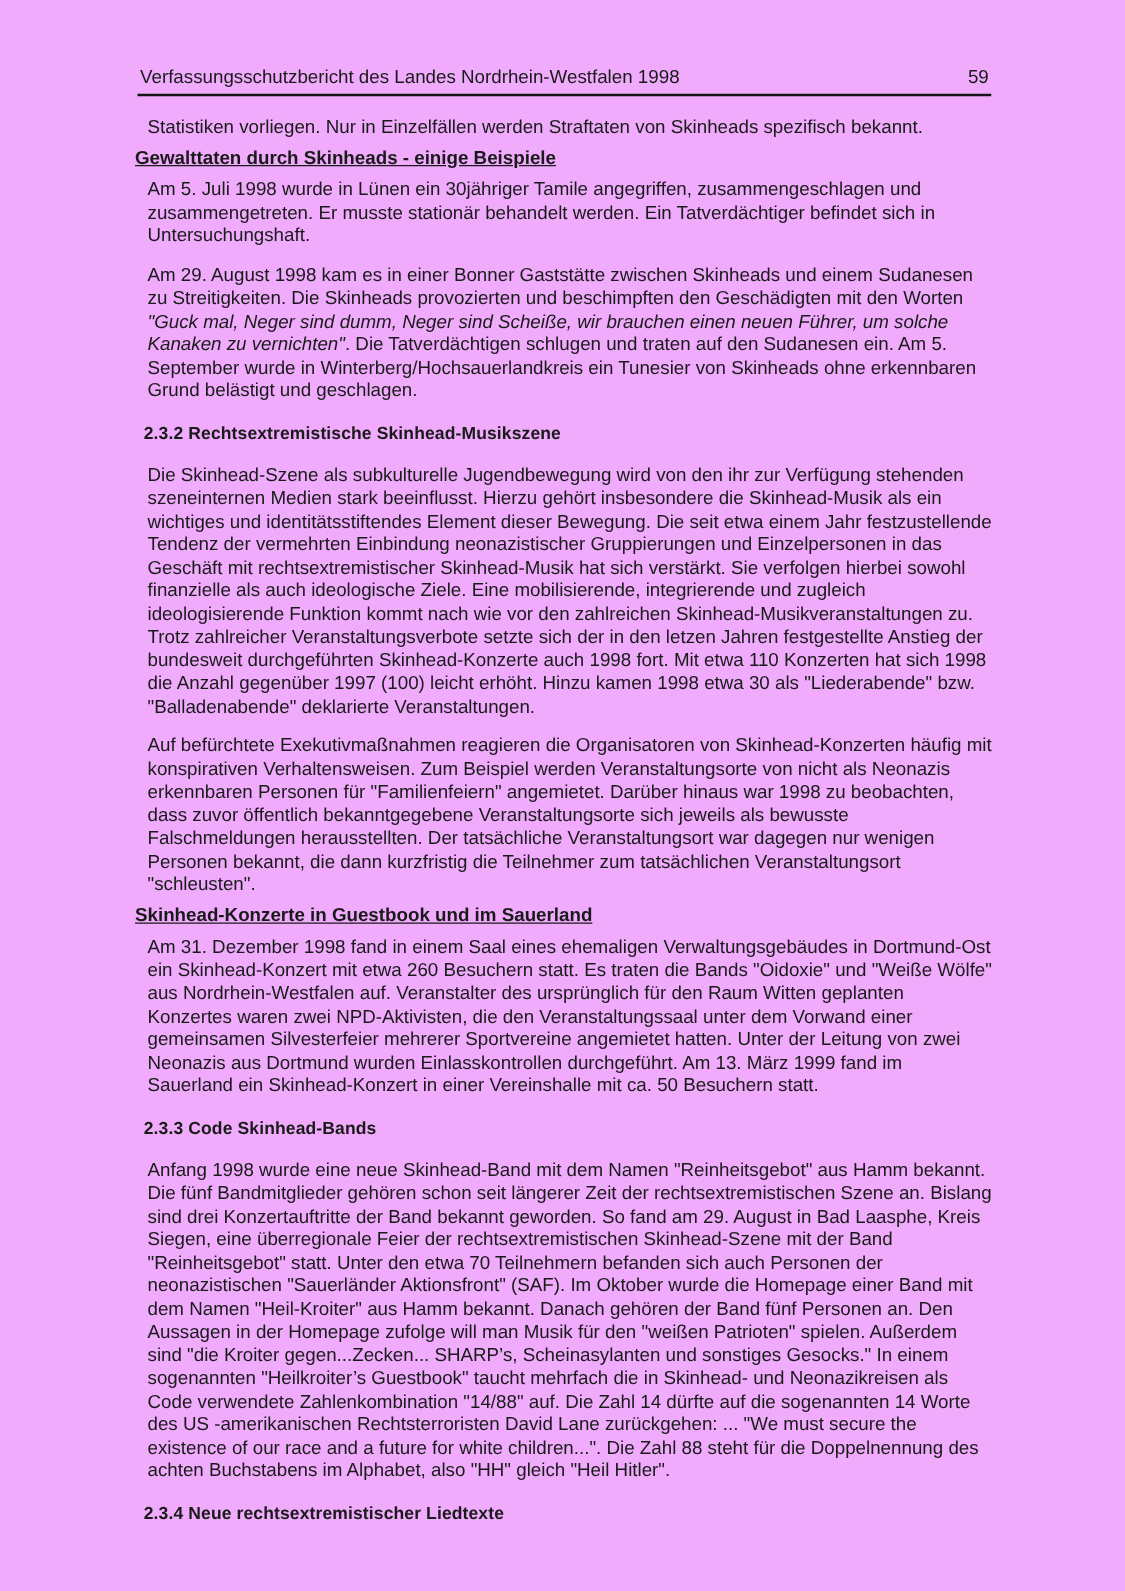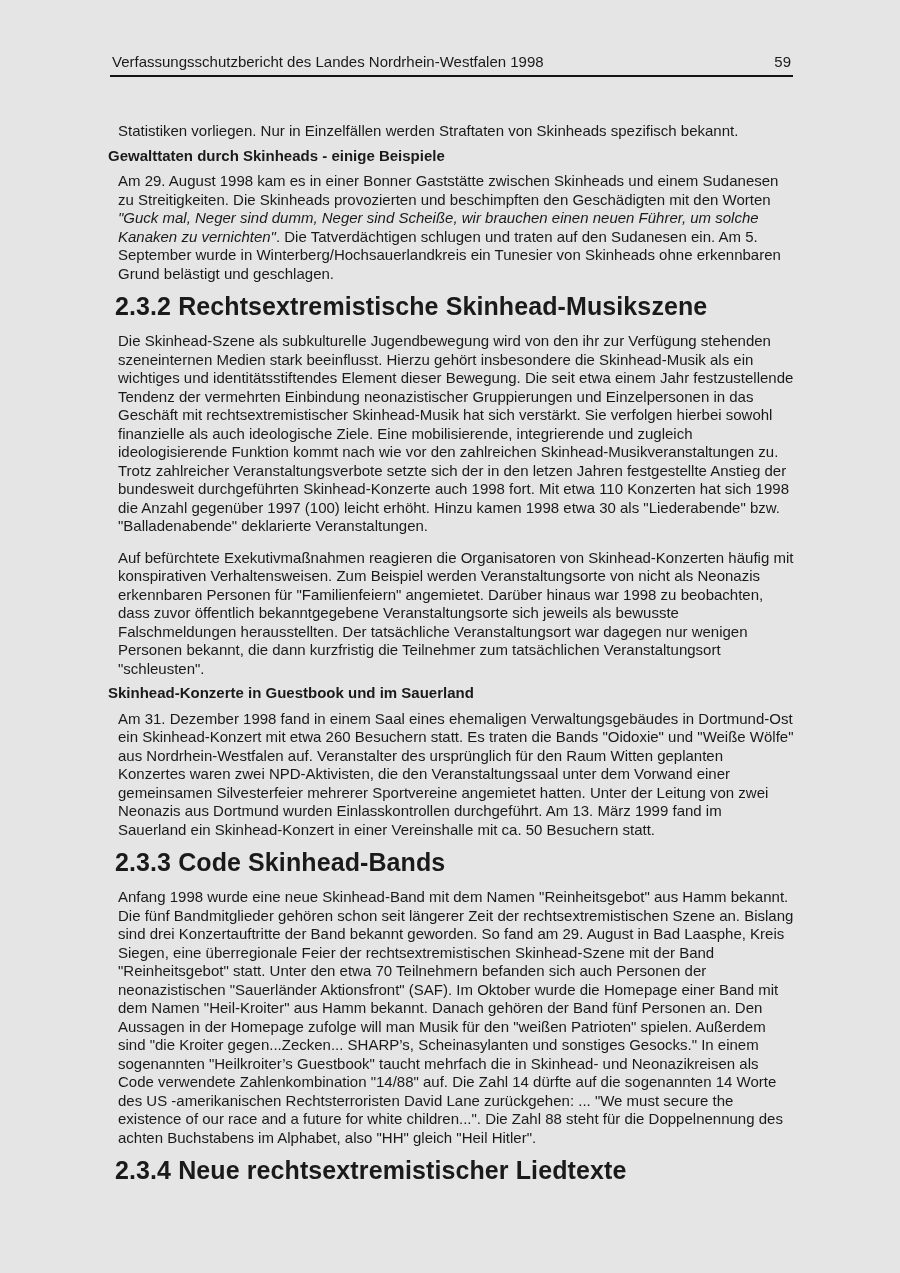--- a/index.html
+++ b/index.html
@@ -4,21 +4,21 @@
 <style>
   html, body {
     margin: 0;
     padding: 0;
     background: #ffffff;
   }
   .page {
     position: relative;
     width: 900px;
     height: 1273px;
-    background: #e5e5e5;
+    background: #f0abfc;
     color: #1a1a1a;
     font-family: "Liberation Sans", "DejaVu Sans", sans-serif;
     overflow: hidden;
   }
   header.doc-header {
     display: flex;
     justify-content: space-between;
     align-items: flex-end;
     margin: 53px 107px 0 110px;
     padding: 0 2px 4px 2px;
@@ -29,33 +29,34 @@
   main.doc-body {
     margin-left: 118px;
     width: 676px;
     font-size: 15px;
     line-height: 18.5px;
   }
   p.para {
     margin: 13px 0 0 0;
   }
   p.first {
-    margin-top: 45px;
+    margin-top: 16px;
   }
   h3.sub {
     font-size: 15px;
     line-height: 18.5px;
     font-weight: bold;
     margin: 6px 0 0 -10px;
+    text-decoration: underline;
   }
   h3.sub + p.para {
     margin-top: 7px;
   }
   h2.section {
-    font-size: 25px;
+    font-size: 14px;
     line-height: 25px;
     font-weight: bold;
     margin: 11px 0 0 -3px;
     letter-spacing: 0.1px;
   }
   h2.section + p.para {
     margin-top: 13px;
   }
   em.quote {
     font-style: italic;
@@ -70,20 +71,21 @@
     <span>Verfassungsschutzbericht des Landes Nordrhein-Westfalen 1998</span>
     <span>59</span>
   </header>
 
   <main class="doc-body">
 
     <p class="para first">Statistiken vorliegen. Nur in Einzelfällen werden Straftaten von Skinheads spezifisch bekannt.</p>
 
     <h3 class="sub">Gewalttaten durch Skinheads - einige Beispiele</h3>
 
+    <p class="para">Am 5. Juli 1998 wurde in Lünen ein 30jähriger Tamile angegriffen, zusammengeschlagen und zusammengetreten. Er musste stationär behandelt werden. Ein Tatverdächtiger befindet sich in Untersuchungshaft.</p>
 
     <p class="para"><span>Am 29. August 1998 kam es in einer Bonner Gaststätte zwischen Skinheads und einem Sudanesen zu Streitigkeiten. Die Skinheads provozierten und beschimpften den Geschädigten mit den Worten </span><em class="quote">"Guck mal, Neger sind dumm, Neger sind Scheiße, wir brauchen einen neuen Führer, um solche Kanaken zu vernichten"</em><span>. Die Tatverdächtigen schlugen und traten auf den Sudanesen ein. Am 5. September wurde in Winterberg/Hochsauerlandkreis ein Tunesier von Skinheads ohne erkennbaren Grund belästigt und geschlagen.</span></p>
 
     <h2 class="section">2.3.2 Rechtsextremistische Skinhead-Musikszene</h2>
 
     <p class="para">Die Skinhead-Szene als subkulturelle Jugendbewegung wird von den ihr zur Verfügung stehenden szeneinternen Medien stark beeinflusst. Hierzu gehört insbesondere die Skinhead-Musik als ein wichtiges und identitätsstiftendes Element dieser Bewegung. Die seit etwa einem Jahr festzustellende Tendenz der vermehrten Einbindung neonazistischer Gruppierungen und Einzelpersonen in das Geschäft mit rechtsextremistischer Skinhead-Musik hat sich verstärkt. Sie verfolgen hierbei sowohl finanzielle als auch ideologische Ziele. Eine mobilisierende, integrierende und zugleich ideologisierende Funktion kommt nach wie vor den zahlreichen Skinhead-Musikveranstaltungen zu. Trotz zahlreicher Veranstaltungsverbote setzte sich der in den letzen Jahren festgestellte Anstieg der bundesweit durchgeführten Skinhead-Konzerte auch 1998 fort. Mit etwa 110 Konzerten hat sich 1998 die Anzahl gegenüber 1997 (100) leicht erhöht. Hinzu kamen 1998 etwa 30 als "Liederabende" bzw. "Balladenabende" deklarierte Veranstaltungen.</p>
 
     <p class="para">Auf befürchtete Exekutivmaßnahmen reagieren die Organisatoren von Skinhead-Konzerten häufig mit konspirativen Verhaltensweisen. Zum Beispiel werden Veranstaltungsorte von nicht als Neonazis erkennbaren Personen für "Familienfeiern" angemietet. Darüber hinaus war 1998 zu beobachten, dass zuvor öffentlich bekanntgegebene Veranstaltungsorte sich jeweils als bewusste Falschmeldungen herausstellten. Der tatsächliche Veranstaltungsort war dagegen nur wenigen Personen bekannt, die dann kurzfristig die Teilnehmer zum tatsächlichen Veranstaltungsort "schleusten".</p>
 
     <h3 class="sub">Skinhead-Konzerte in Guestbook und im Sauerland</h3>

